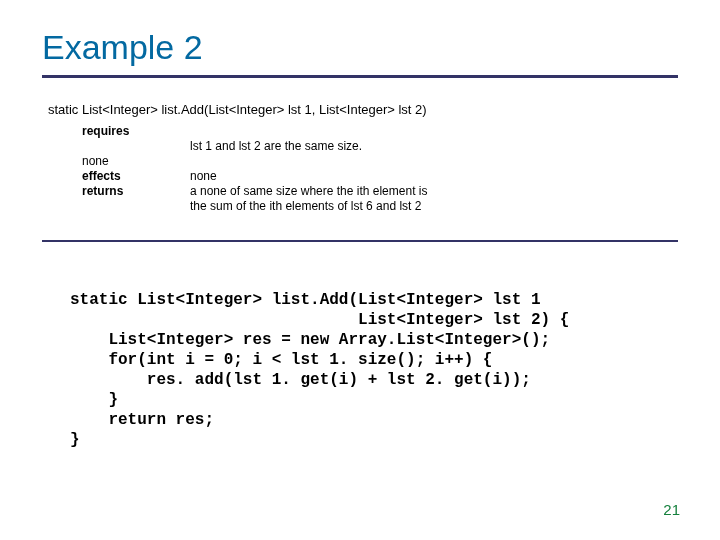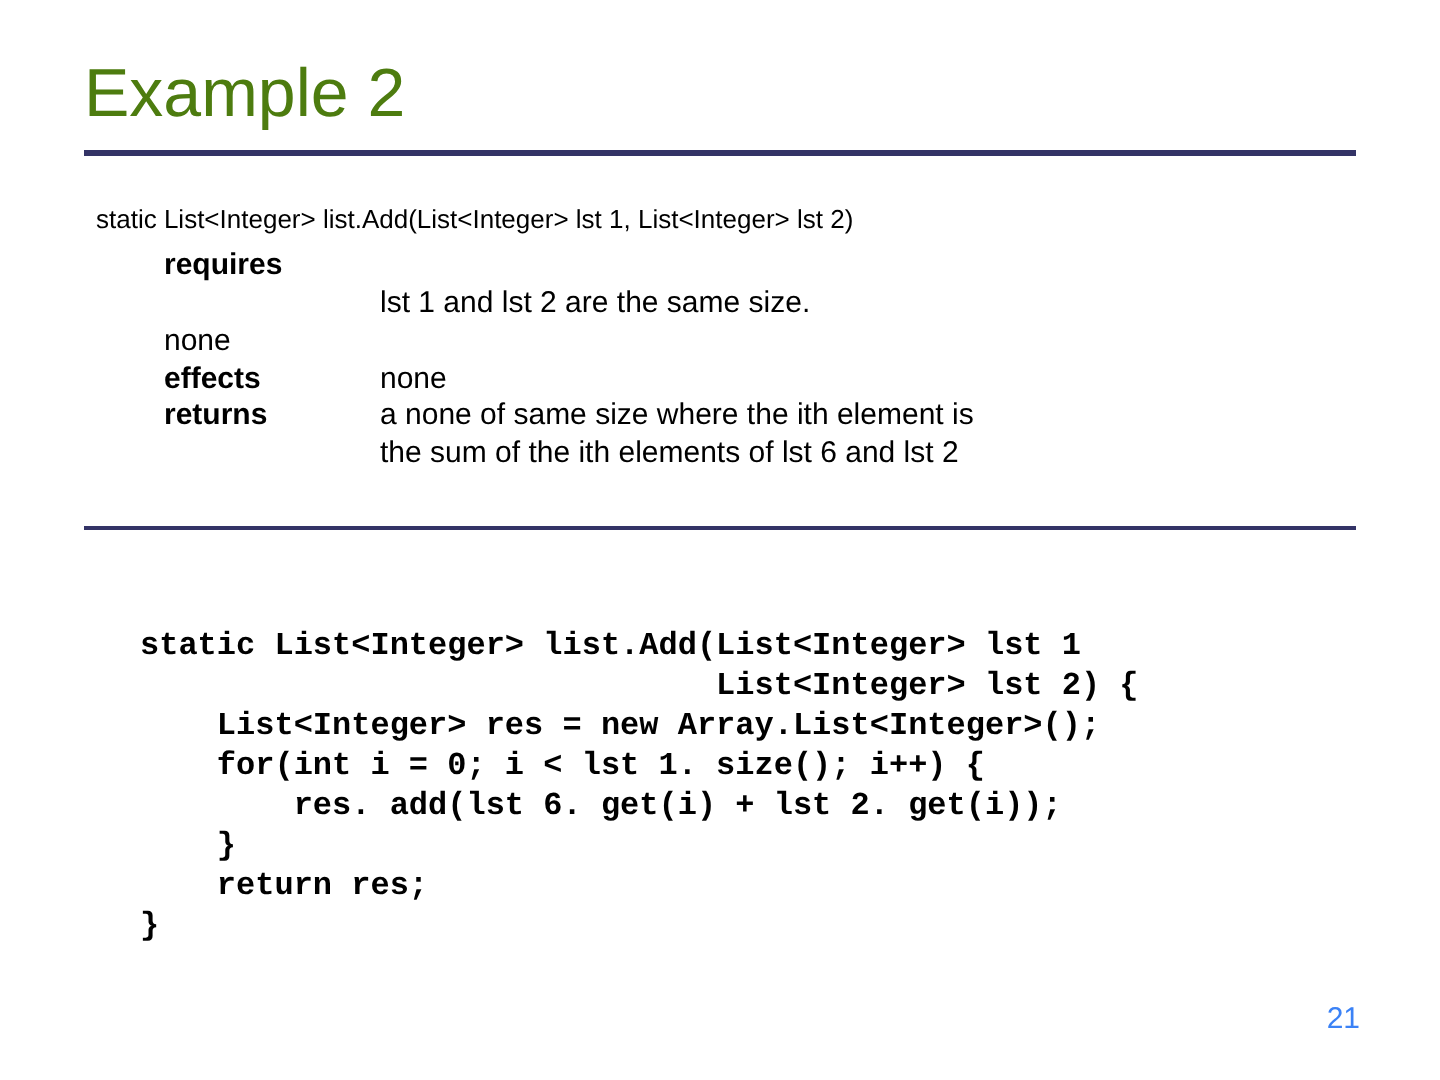--- a/index.html
+++ b/index.html
@@ -14,36 +14,36 @@
   }
   .slide {
     position: relative;
     width: 720px;
     height: 540px;
     box-sizing: border-box;
     padding: 28px 42px 0 42px;
   }
   .title {
     font-size: 34px;
-    color: #4d7c0f;
+    color: #0369a1;
     font-weight: 400;
     margin: 0 0 8px 0;
   }
   .rule1 {
     border: none;
     border-top: 3px solid #333366;
     margin: 0 0 24px 0;
   }
   .signature {
     font-size: 13px;
     line-height: 1.25;
     margin: 0 0 6px 6px;
   }
   .spec {
-    font-size: 15px;
+    font-size: 12px;
     line-height: 1.25;
     margin-left: 40px;
   }
   .spec-row {
     display: flex;
   }
   .spec-key {
     font-weight: 700;
     width: 108px;
     flex: 0 0 108px;
@@ -61,21 +61,21 @@
     font-size: 16px;
     font-weight: 700;
     line-height: 1.25;
     white-space: pre;
     margin-left: 28px;
   }
   .pagenum {
     position: absolute;
     right: 40px;
     bottom: 22px;
-    color: #3b82f6;
+    color: #15803d;
     font-size: 15px;
   }
 </style>
 </head>
 <body>
 
 <div class="slide">
 
   <h1 class="title">Example 2</h1>
   <hr class="rule1">
@@ -107,19 +107,19 @@
     </div>
   </div>
 
   <hr class="rule2">
 
   <div class="code">
 <span>static List&lt;Integer&gt; list.Add(List&lt;Integer&gt; lst 1</span>
 <span>                              List&lt;Integer&gt; lst 2) {</span>
 <span>    List&lt;Integer&gt; res = new Array.List&lt;Integer&gt;();</span>
 <span>    for(int i = 0; i &lt; lst 1. size(); i++) {</span>
-<span>        res. add(lst 6. get(i) + lst 2. get(i));</span>
+<span>        res. add(lst 1. get(i) + lst 2. get(i));</span>
 <span>    }</span>
 <span>    return res;</span>
 <span>}</span></div>
 
   <div class="pagenum">21</div>
 </div>
 
 </body></html>

